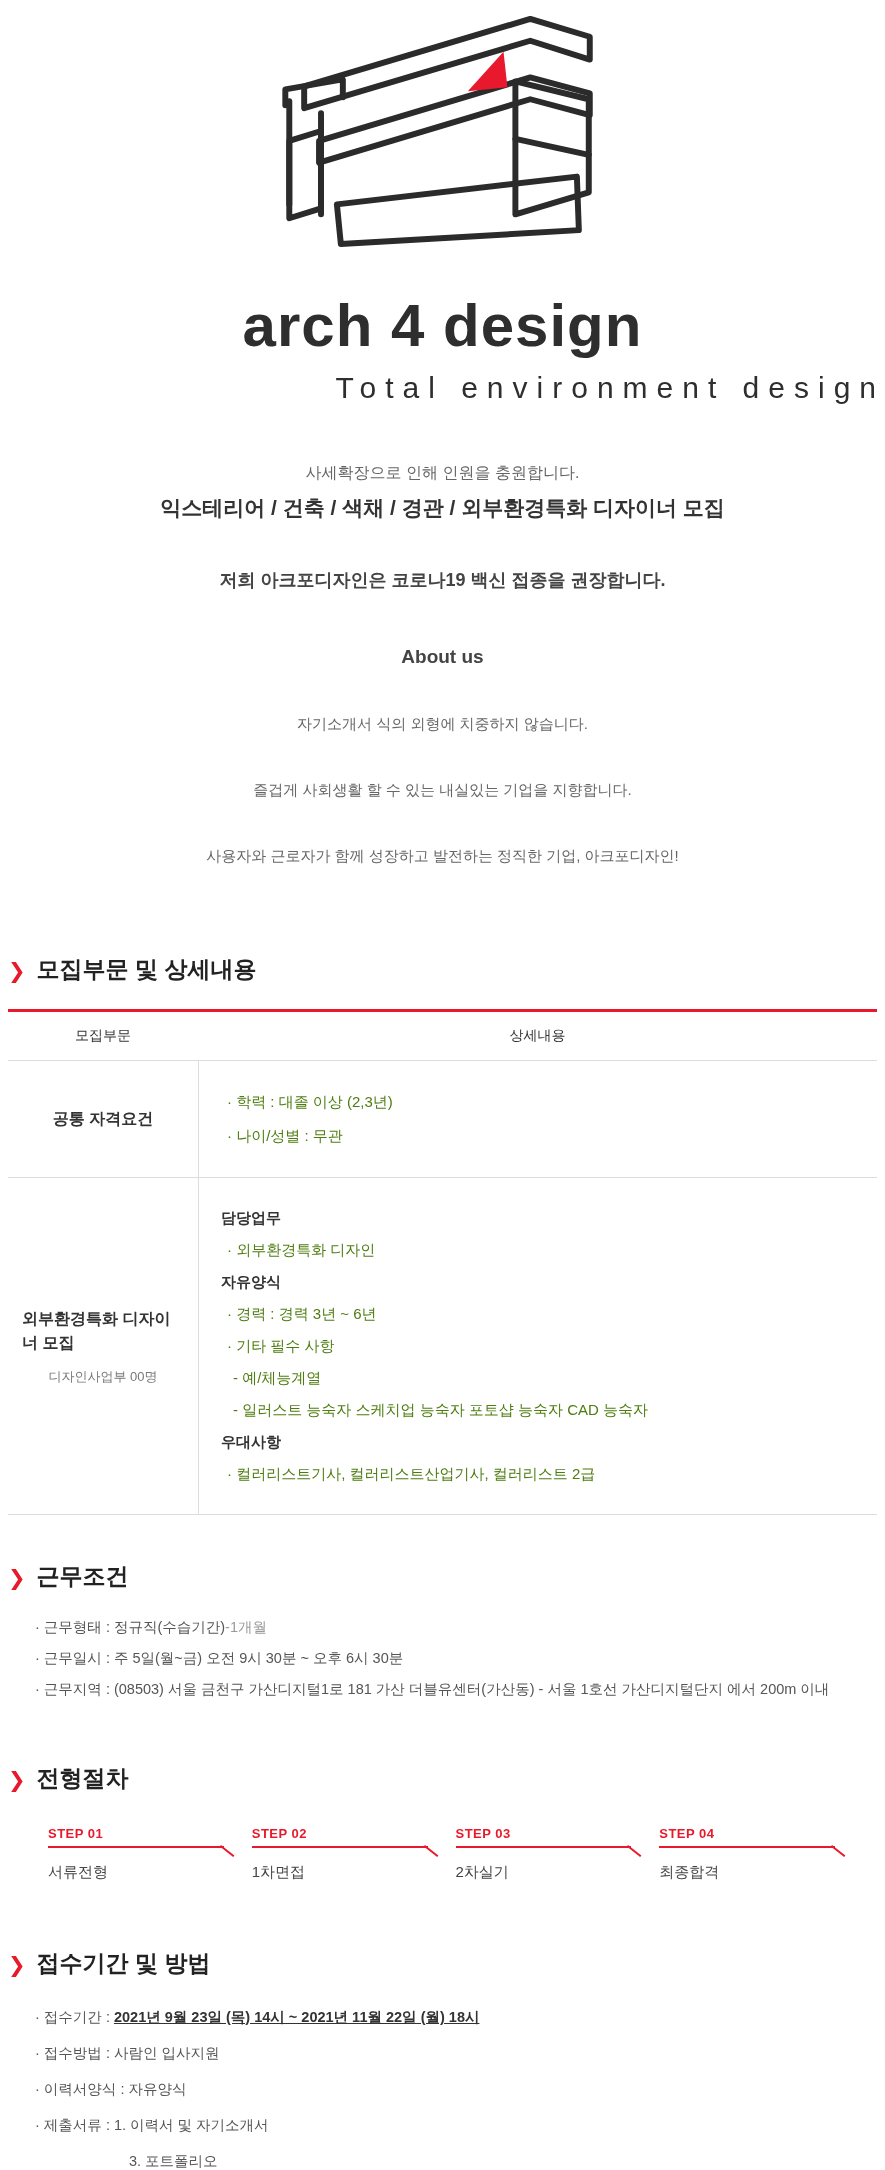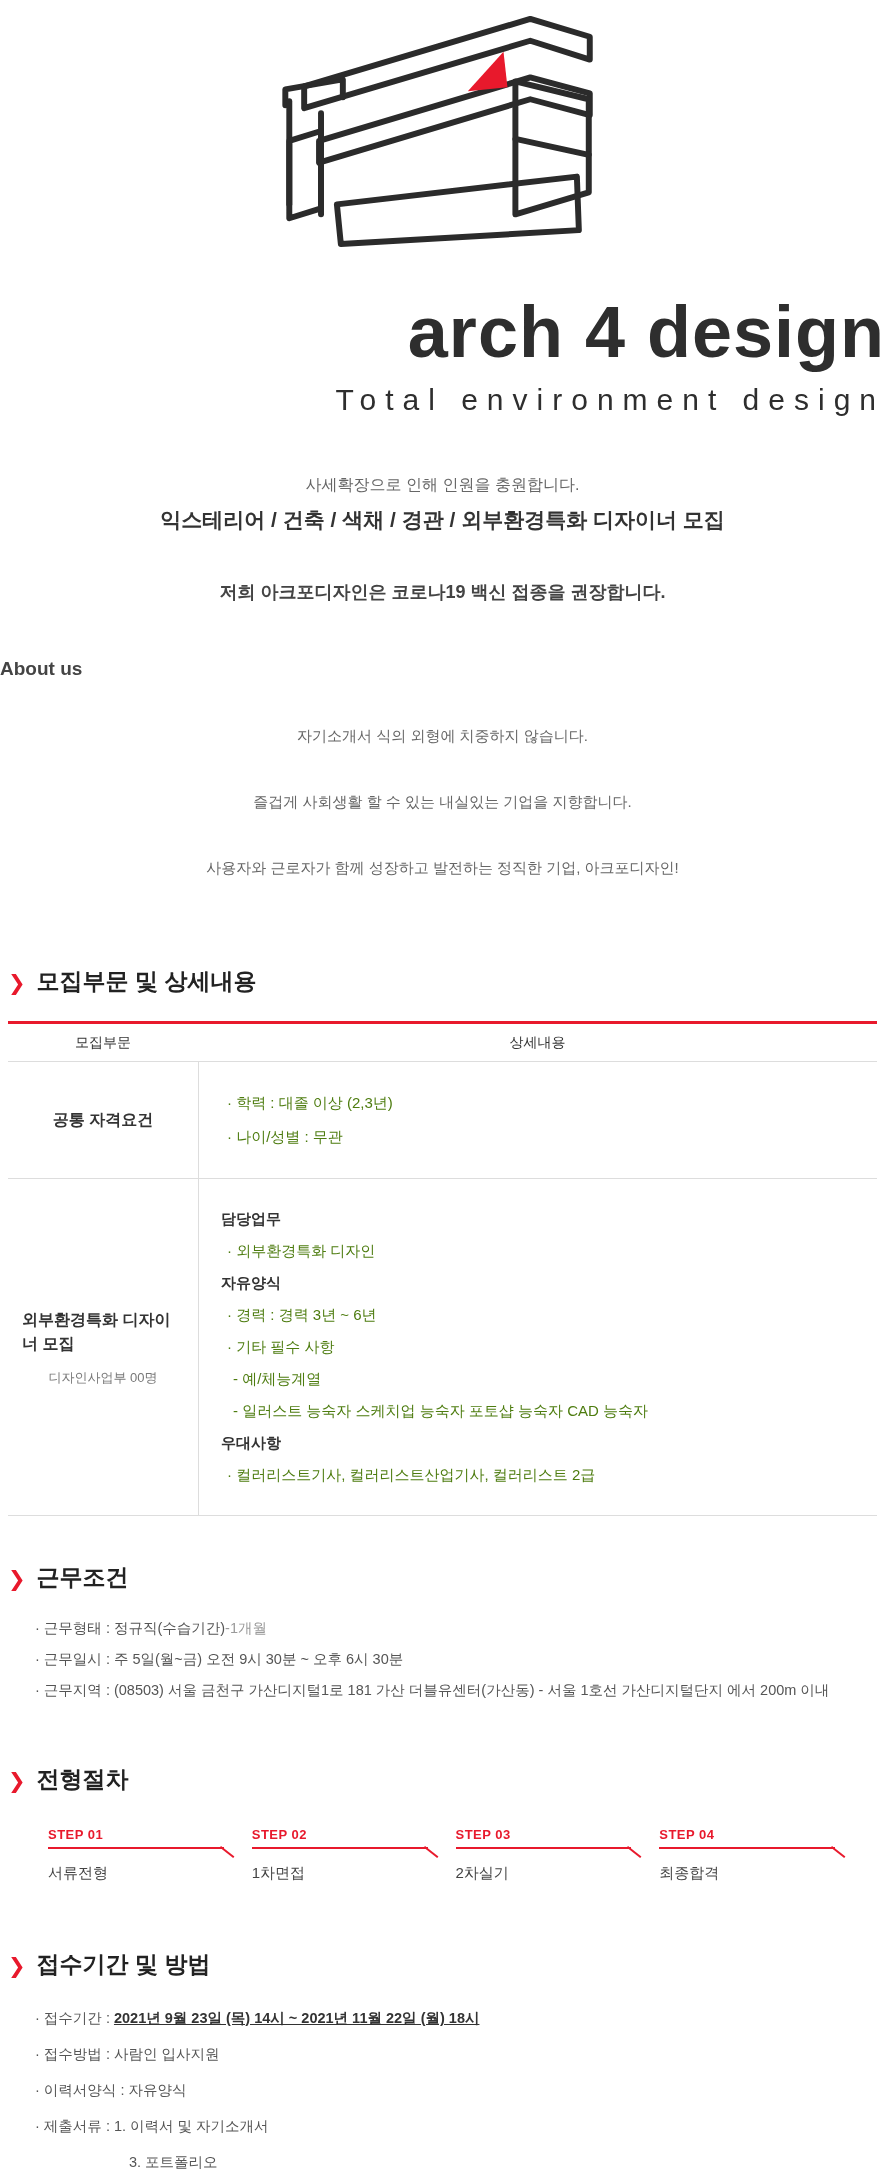--- a/index.html
+++ b/index.html
@@ -7,51 +7,51 @@
     margin: 0;
     background: #ffffff;
     font-family: "Liberation Sans", "DejaVu Sans", sans-serif;
     color: #333;
   }
   .page { width: 885px; min-height: 2170px; margin: 0 auto; background: #fff; }
 
   
   .logo-wrap { padding-top: 10px; text-align: center; }
   .brand-title {
-    margin: 44px 0 0; text-align: right;
-    font-size: 72px; line-height: 1; font-weight: 600; color: #2e2e2e; letter-spacing: 1px;
+    margin: 44px 0 0; text-align: center;
+    font-size: 60px; line-height: 1; font-weight: 600; color: #2e2e2e; letter-spacing: 1px;
   }
   .brand-subtitle {
     margin-top: 15px; text-align: right;
     font-size: 30px; font-weight: 400; color: #2e2e2e; letter-spacing: 9px;
   }
 
   
   .intro-line1 { margin-top: 58px; text-align: center; font-size: 16px; color: #666; }
   .intro-line2 { margin-top: 10px; text-align: center; font-size: 21px; font-weight: 700; color: #333; }
   .intro-line3 { margin-top: 46px; text-align: center; font-size: 18px; font-weight: 700; color: #444; }
-  .about-title { margin-top: 54px; font-size: 19px; font-weight: 700; color: #444; }
+  .about-title { margin-top: 54px; text-align: center; font-size: 19px; font-weight: 700; color: #444; }
   .about-line  { margin-top: 47px; text-align: center; font-size: 15px; color: #666; }
 
   
   .section { padding: 0 8px; }
   .section-title {
     display: flex; align-items: center; gap: 11px;
     font-size: 23px; font-weight: 700; color: #222;
   }
   .chevron { color: #e8192c; font-size: 21px; font-weight: 700; line-height: 1; transform: translateY(1px); }
 
   .sec-recruit { margin-top: 88px; }
   .sec-work    { margin-top: 46px; }
   .sec-process { margin-top: 58px; }
   .sec-apply   { margin-top: 66px; }
 
   
   .jobs-table { margin-top: 24px; border-top: 3px solid #e8192c; width: 100%; }
-  .t-header { display: flex; height: 38px; align-items: center; border-bottom: 1px solid #ddd; font-size: 14px; color: #333; }
+  .t-header { display: flex; height: 49px; align-items: center; border-bottom: 1px solid #ddd; font-size: 14px; color: #333; }
   .t-h-left { width: 190px; text-align: center; }
   .t-h-right { flex: 1; text-align: center; }
   .t-row { display: flex; border-bottom: 1px solid #ddd; }
   .t-cell-left {
     width: 190px; display: flex; flex-direction: column; justify-content: center; align-items: center;
     padding: 22px 14px;
   }
   .t-cell-right { flex: 1; border-left: 1px solid #ddd; padding: 24px 20px; }
   .position { font-size: 16px; font-weight: 700; color: #333; line-height: 1.5; }
   .position-sub { margin-top: 13px; font-size: 13px; color: #777; }

